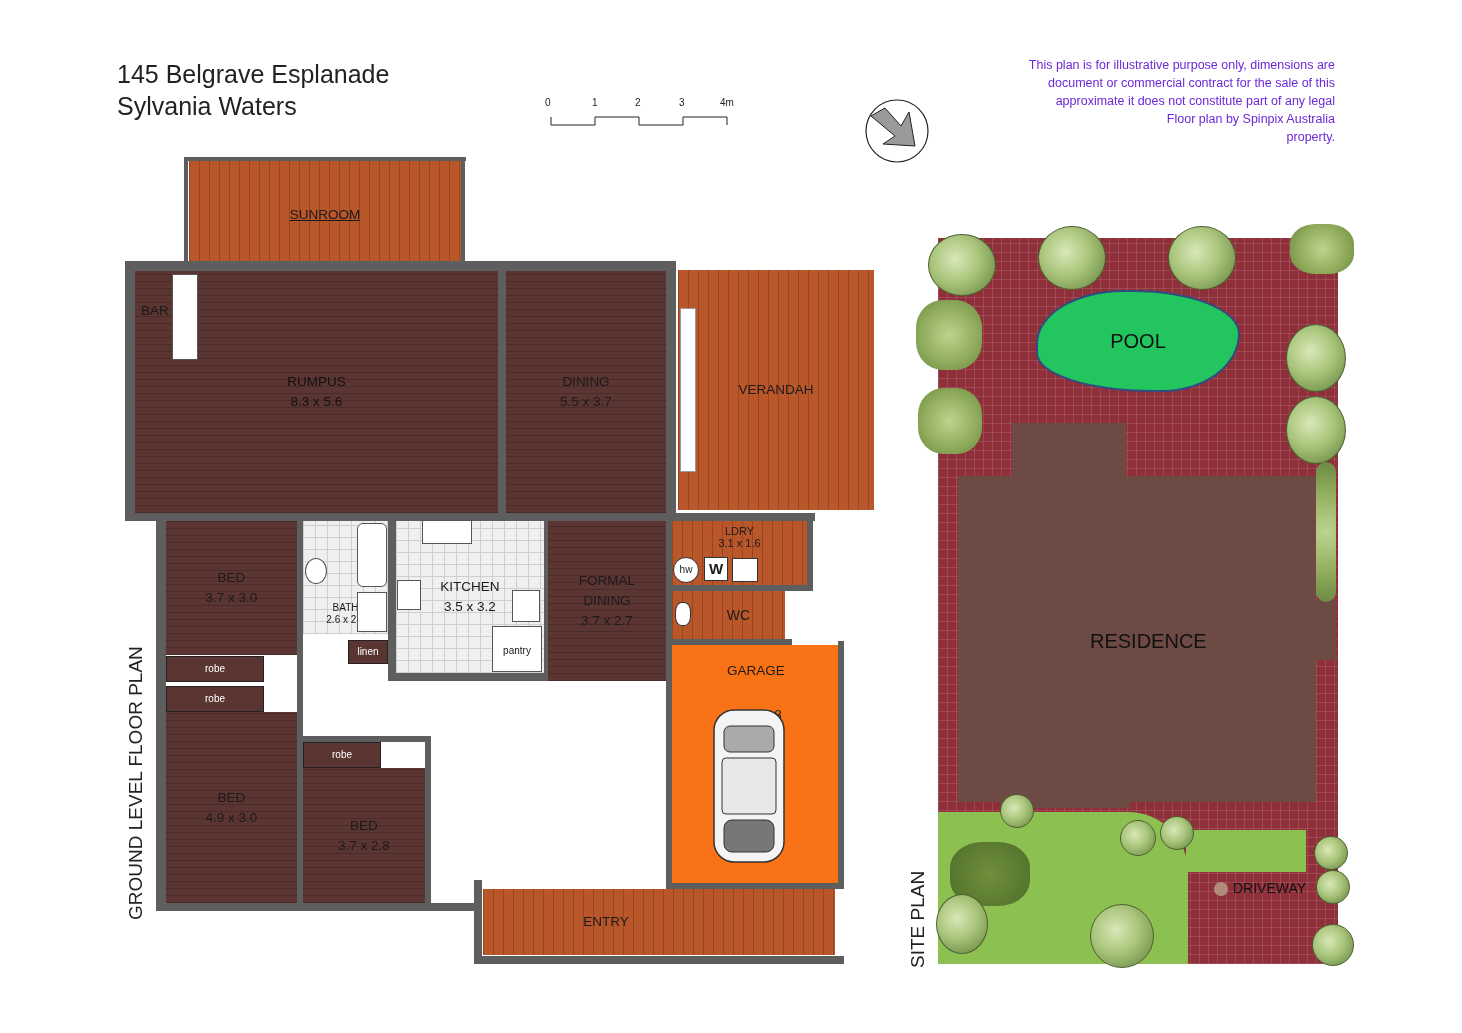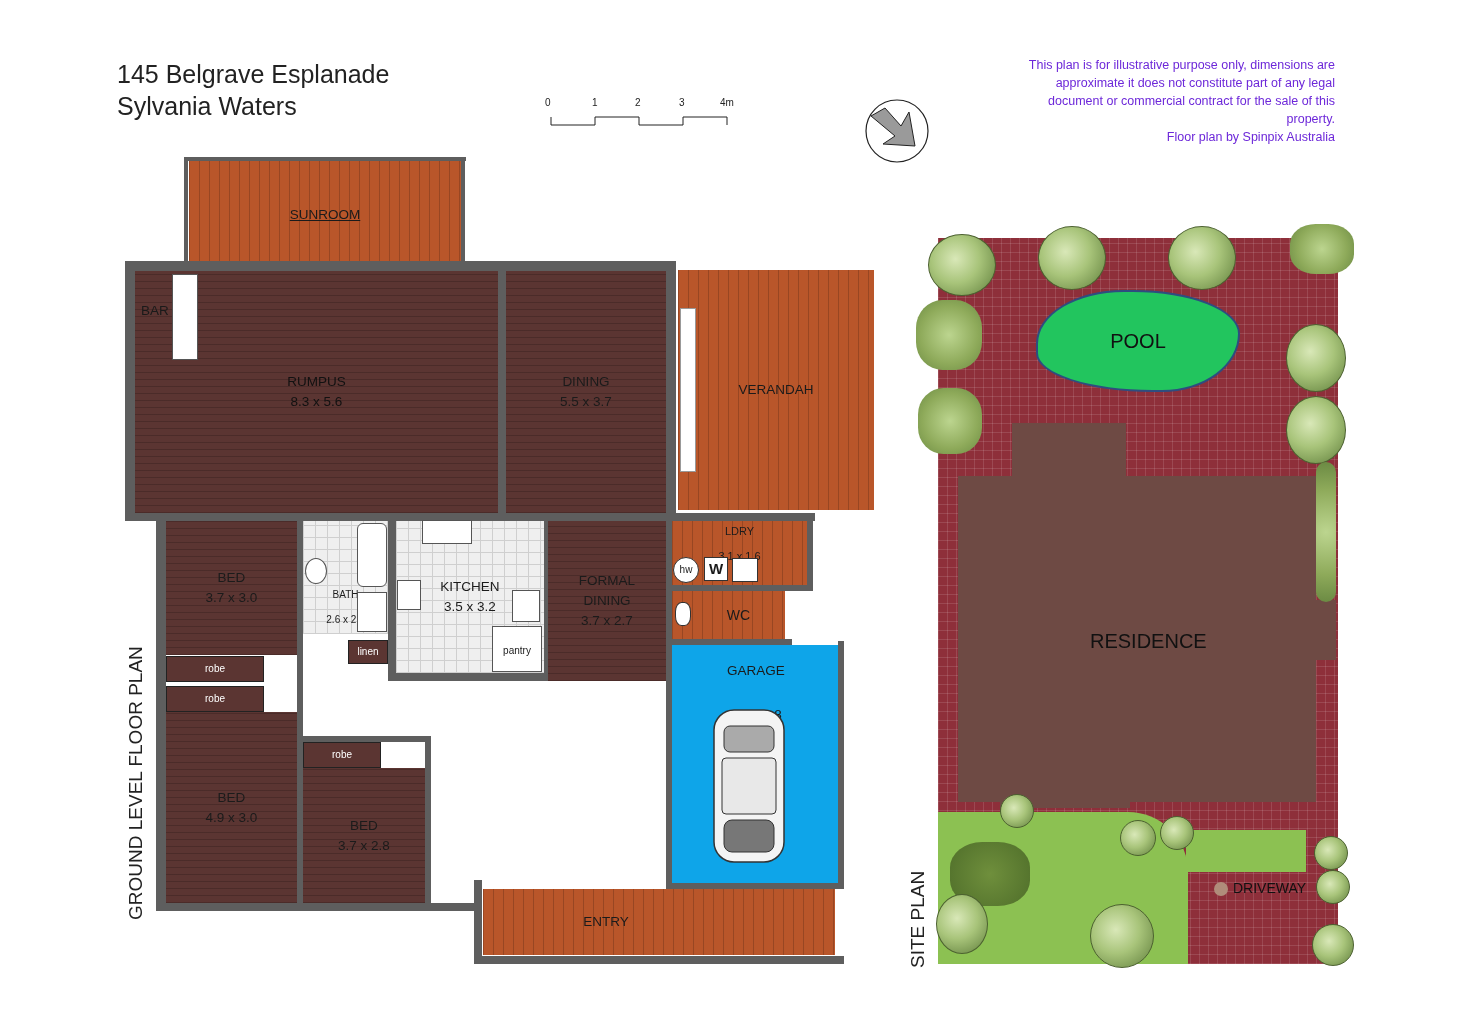--- a/index.html
+++ b/index.html
@@ -7,44 +7,44 @@
   .abs{position:absolute;}
   .title{left:117px;top:58px;font-size:25px;line-height:32px;color:#222;}
   .disclaimer{right:127px;top:56px;width:360px;text-align:right;font-size:12.5px;line-height:18px;color:#6d28d9;}
   .scale{left:545px;top:97px;width:190px;height:32px;}
   .scale .tick{position:absolute;top:0;font-size:10px;color:#222;}
   .north{left:863px;top:98px;width:70px;height:66px;}
   .room{position:absolute;text-align:center;font-size:13.5px;line-height:20px;color:#1b1b1b;display:flex;flex-direction:column;align-items:center;justify-content:center;}
   .wood{background-color:#5b3532;background-image:repeating-linear-gradient(0deg,rgba(0,0,0,0.18) 0 1px,transparent 1px 7px);}
   .orange{background-color:#b9562a;background-image:repeating-linear-gradient(90deg,rgba(0,0,0,0.18) 0 1px,transparent 1px 10px);}
   .tile{background-color:#efefef;background-image:repeating-linear-gradient(0deg,#cfcfcf 0 1px,transparent 1px 12px),repeating-linear-gradient(90deg,#cfcfcf 0 1px,transparent 1px 12px);}
-  .garage{background:#0ea5e9;gap:24px;}
+  .garage{background:#f97316;gap:24px;}
   .wall{position:absolute;background:#5e5e5e;}
-  .small{font-size:10px;line-height:12px;gap:13px;}
+  .small{font-size:10px;line-height:12px;}
   .vlabel{position:absolute;font-size:19px;color:#222;transform:rotate(-90deg);transform-origin:left top;white-space:nowrap;}
   .site-red{background-color:#8e2f3a;background-image:repeating-linear-gradient(0deg,rgba(255,255,255,0.12) 0 1px,transparent 1px 9px),repeating-linear-gradient(90deg,rgba(255,255,255,0.12) 0 1px,transparent 1px 9px);}
   .residence{background:#6e4a44;}
   .lawn{background:#8cc152;}
   .tree{position:absolute;border-radius:50%;background:radial-gradient(circle at 40% 40%,#d9e8b8 0%,#a8c47a 45%,#5e7d3a 100%);border:1px solid #4c6130;}
   .hedge{position:absolute;border-radius:40%;background:radial-gradient(circle at 50% 50%,#bcd58f 0%,#8eaa5a 60%,#6b8a43 100%);}
 </style>
 </head>
 <body>
 
 <div class="abs title">
   <div>145 Belgrave Esplanade</div>
   <div>Sylvania Waters</div>
 </div>
 
 <div class="abs disclaimer">
   <div>This plan is for illustrative purpose only, dimensions are</div>
+  <div>document or commercial contract for the sale of this</div>
   <div>approximate it does not constitute part of any legal</div>
-  <div>document or commercial contract for the sale of this</div>
+  <div>Floor plan by Spinpix Australia</div>
   <div>property.</div>
-  <div>Floor plan by Spinpix Australia</div>
 </div>
 
 <div class="abs scale">
   <span class="tick" style="left:0px">0</span>
   <span class="tick" style="left:47px">1</span>
   <span class="tick" style="left:90px">2</span>
   <span class="tick" style="left:134px">3</span>
   <span class="tick" style="left:175px">4m</span>
   <svg class="abs" style="left:5px;top:16px" width="180" height="14">
     <polyline points="1,4 1,12 45,12 45,4 89,4 89,12 133,12 133,4 177,4 177,12" fill="none" stroke="#222" stroke-width="1"></polyline>

